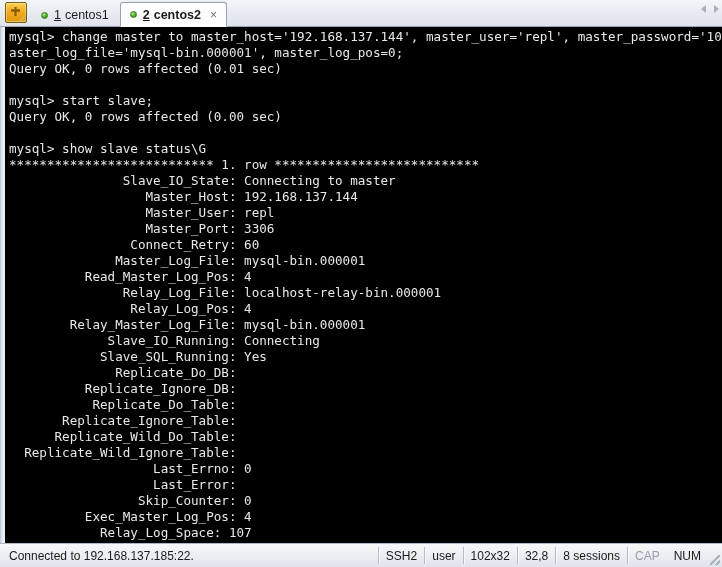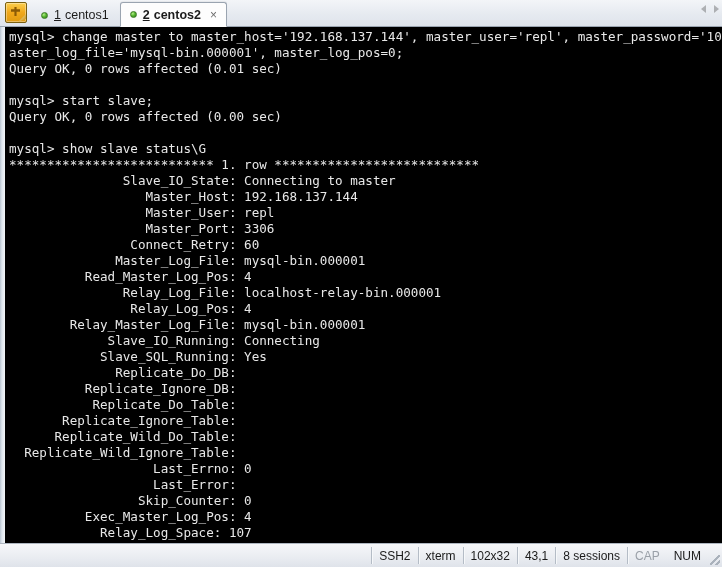--- a/index.html
+++ b/index.html
@@ -231,29 +231,30 @@
       <span class="arr right"></span>
     </div>
   </div>
 
   <div class="term-wrap">
     <div class="term-left-gutter"></div>
     <div class="term" id="terminal"><div class="line">mysql&gt; change master to master_host='192.168.137.144', master_user='repl', master_password='100301', m</div><div class="line">aster_log_file='mysql-bin.000001', master_log_pos=0;</div><div class="line">Query OK, 0 rows affected (0.01 sec)</div><div class="line"></div><div class="line">mysql&gt; start slave;</div><div class="line">Query OK, 0 rows affected (0.00 sec)</div><div class="line"></div><div class="line">mysql&gt; show slave status\G</div><div class="line">*************************** 1. row ***************************</div><div class="line">               Slave_IO_State: Connecting to master</div><div class="line">                  Master_Host: 192.168.137.144</div><div class="line">                  Master_User: repl</div><div class="line">                  Master_Port: 3306</div><div class="line">                Connect_Retry: 60</div><div class="line">              Master_Log_File: mysql-bin.000001</div><div class="line">          Read_Master_Log_Pos: 4</div><div class="line">               Relay_Log_File: localhost-relay-bin.000001</div><div class="line">                Relay_Log_Pos: 4</div><div class="line">        Relay_Master_Log_File: mysql-bin.000001</div><div class="line">             Slave_IO_Running: Connecting</div><div class="line">            Slave_SQL_Running: Yes</div><div class="line">              Replicate_Do_DB:</div><div class="line">          Replicate_Ignore_DB:</div><div class="line">           Replicate_Do_Table:</div><div class="line">       Replicate_Ignore_Table:</div><div class="line">      Replicate_Wild_Do_Table:</div><div class="line">  Replicate_Wild_Ignore_Table:</div><div class="line">                   Last_Errno: 0</div><div class="line">                   Last_Error:</div><div class="line">                 Skip_Counter: 0</div><div class="line">          Exec_Master_Log_Pos: 4</div><div class="line">            Relay_Log_Space: 107</div></div>
   </div>
 
   <div class="statusbar">
+    <div class="sb-cell sb-conn">Connected to 192.168.137.185:22.</div>
     <div class="sb-spacer"></div>
     <div class="sb-sep"></div>
     <div class="sb-cell">SSH2</div>
     <div class="sb-sep"></div>
-    <div class="sb-cell">xterm</div>
+    <div class="sb-cell">user</div>
     <div class="sb-sep"></div>
     <div class="sb-cell">102x32</div>
     <div class="sb-sep"></div>
-    <div class="sb-cell">43,1</div>
+    <div class="sb-cell">32,8</div>
     <div class="sb-sep"></div>
     <div class="sb-cell">8 sessions</div>
     <div class="sb-sep"></div>
     <div class="sb-cell sb-dim">CAP</div>
     <div class="sb-cell">NUM</div>
     <div class="sb-grip"></div>
   </div>
 
 </div>
 

